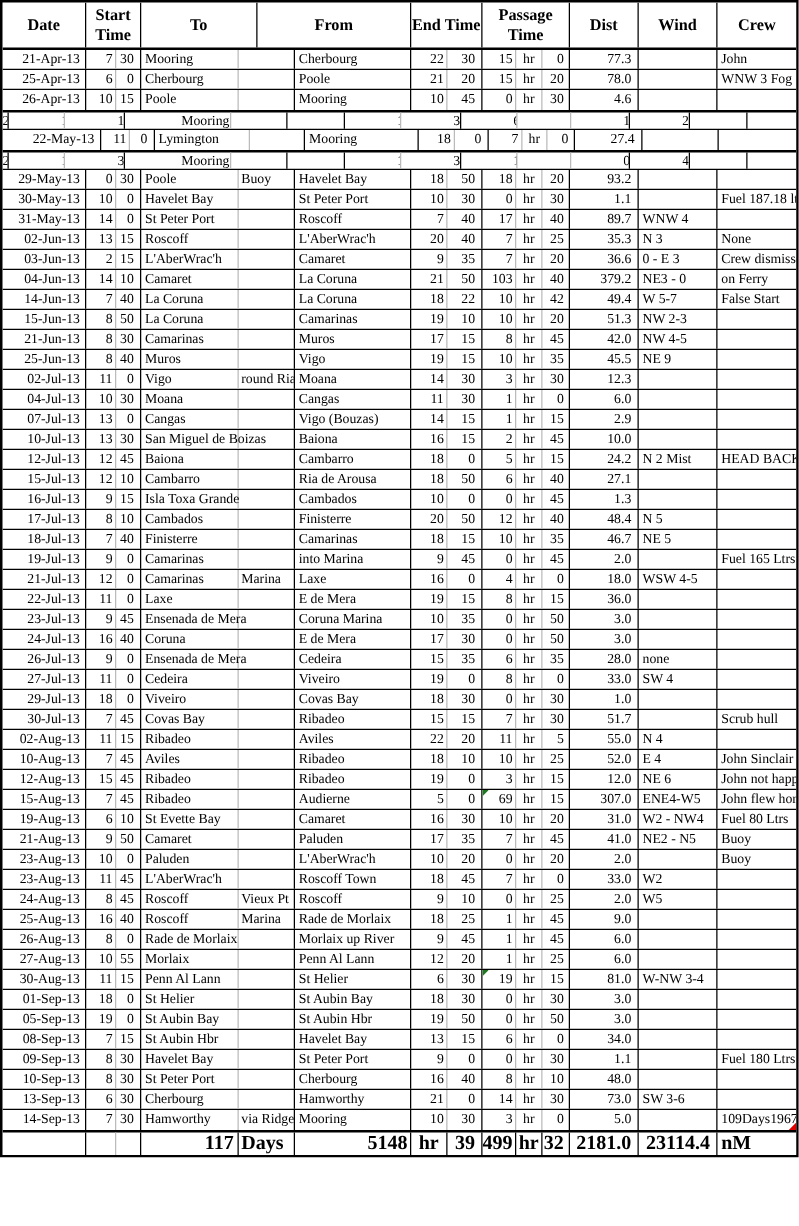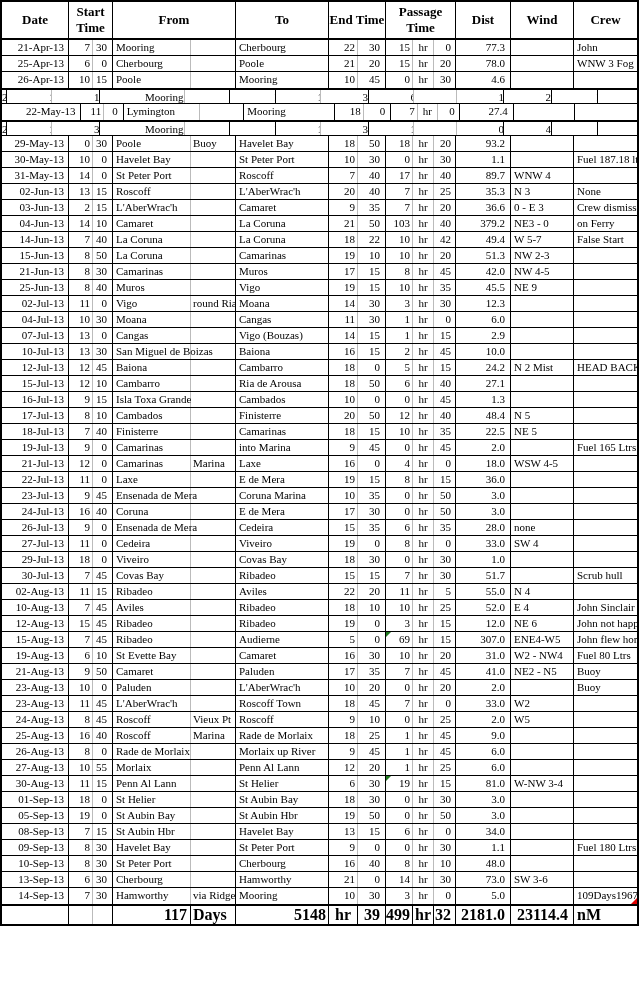--- a/index.html
+++ b/index.html
@@ -38,22 +38,22 @@
             background: #e00000; clip-path: polygon(100% 0, 100% 100%, 0 100%); }
 </style>
 </head>
 <body>
 
 <div class="sheet">
 
   <div class="hrow">
     <div class="hcell w-date">Date</div>
     <div class="hcell w-start">Start Time</div>
+    <div class="hcell w-to">To</div>
     <div class="hcell w-from">From</div>
-    <div class="hcell w-to">To</div>
     <div class="hcell w-end">End Time</div>
     <div class="hcell w-pass">Passage Time</div>
     <div class="hcell w-dist">Dist</div>
     <div class="hcell w-wind">Wind</div>
     <div class="hcell w-crew">Crew</div>
   </div>
 
   <div id="rows">
       <div class="row">
         <div class="c cw-date b-k ar pr4">21-Apr-13</div>
@@ -444,21 +444,21 @@
         <div class="c cw-sh b-l ar pr2">7</div>
         <div class="c cw-sm b-k ar pr5">40</div>
         <div class="c cw-from b-l al pl3 ovis">Finisterre</div>
         <div class="c cw-note b-k al pl2"></div>
         <div class="c cw-to b-k al pl3">Camarinas</div>
         <div class="c cw-eh b-l ar pr2">18</div>
         <div class="c cw-em b-k ar pr5">15</div>
         <div class="c cw-ph b-l ar pr2 rel">10</div>
         <div class="c cw-phr b-l ac">hr</div>
         <div class="c cw-pm b-k ar pr4">35</div>
-        <div class="c cw-dist b-k ar pr5">22.5</div>
+        <div class="c cw-dist b-k ar pr5">46.7</div>
         <div class="c cw-wind b-k al pl3">NE 5</div>
         <div class="c cw-crew al pl3 rel ovis"></div>
       </div>
       <div class="row">
         <div class="c cw-date b-k ar pr4">19-Jul-13</div>
         <div class="c cw-sh b-l ar pr2">9</div>
         <div class="c cw-sm b-k ar pr5">0</div>
         <div class="c cw-from b-l al pl3 ovis">Camarinas</div>
         <div class="c cw-note b-k al pl2"></div>
         <div class="c cw-to b-k al pl3">into Marina</div>

